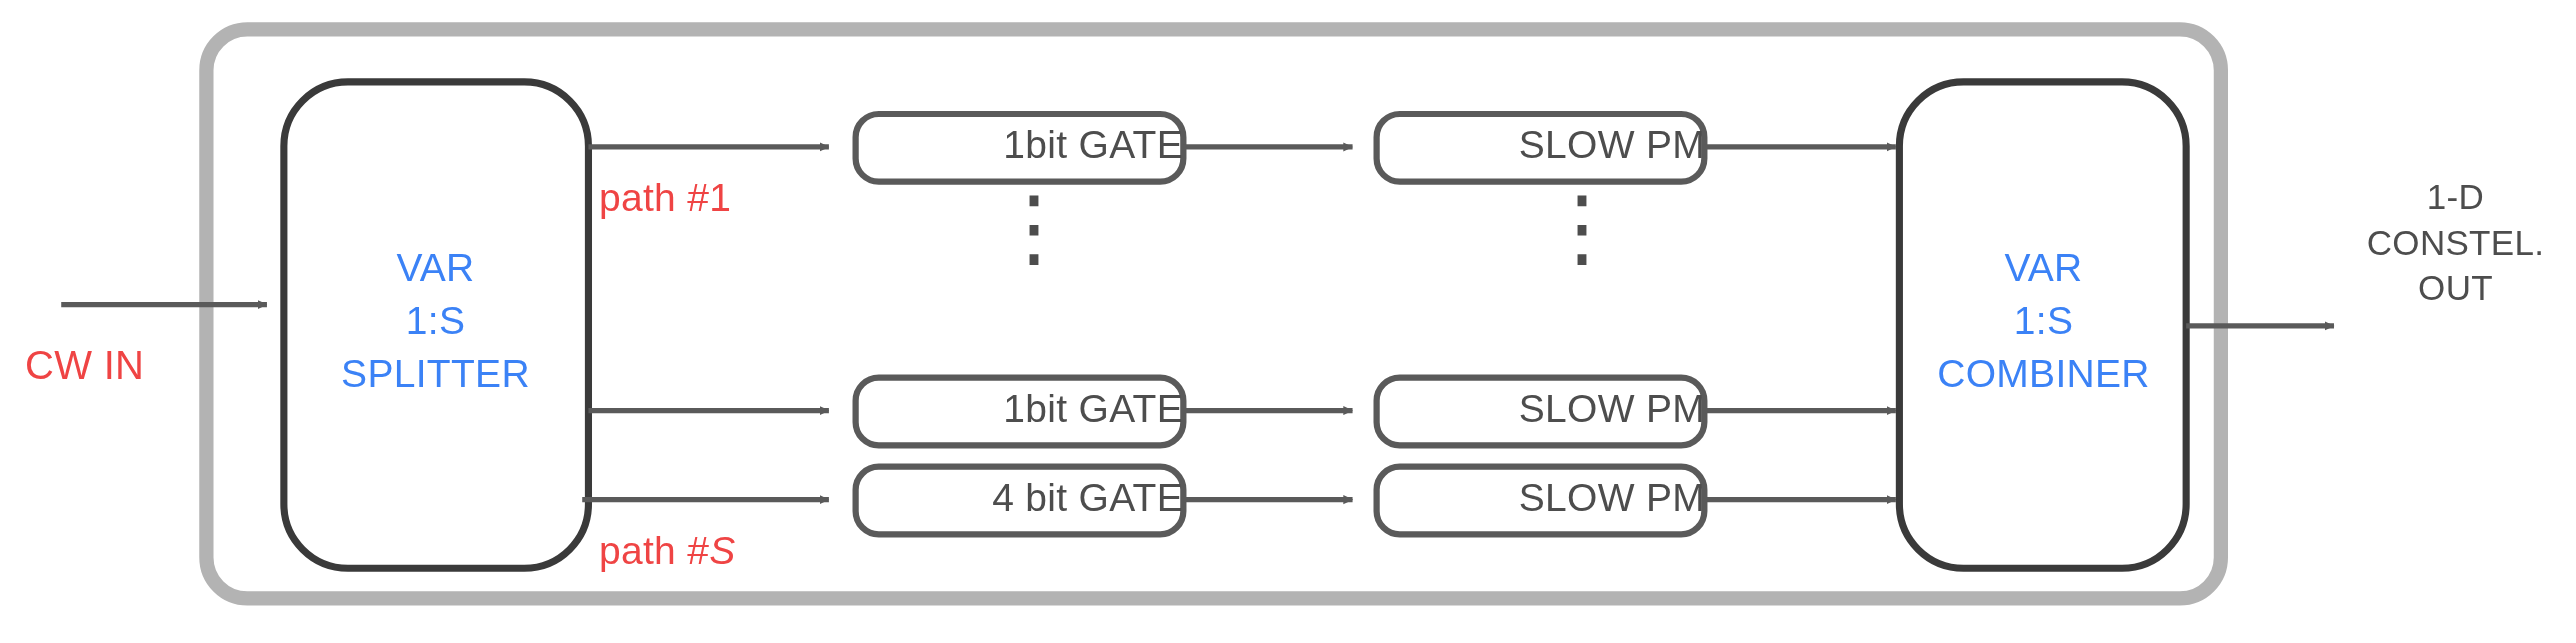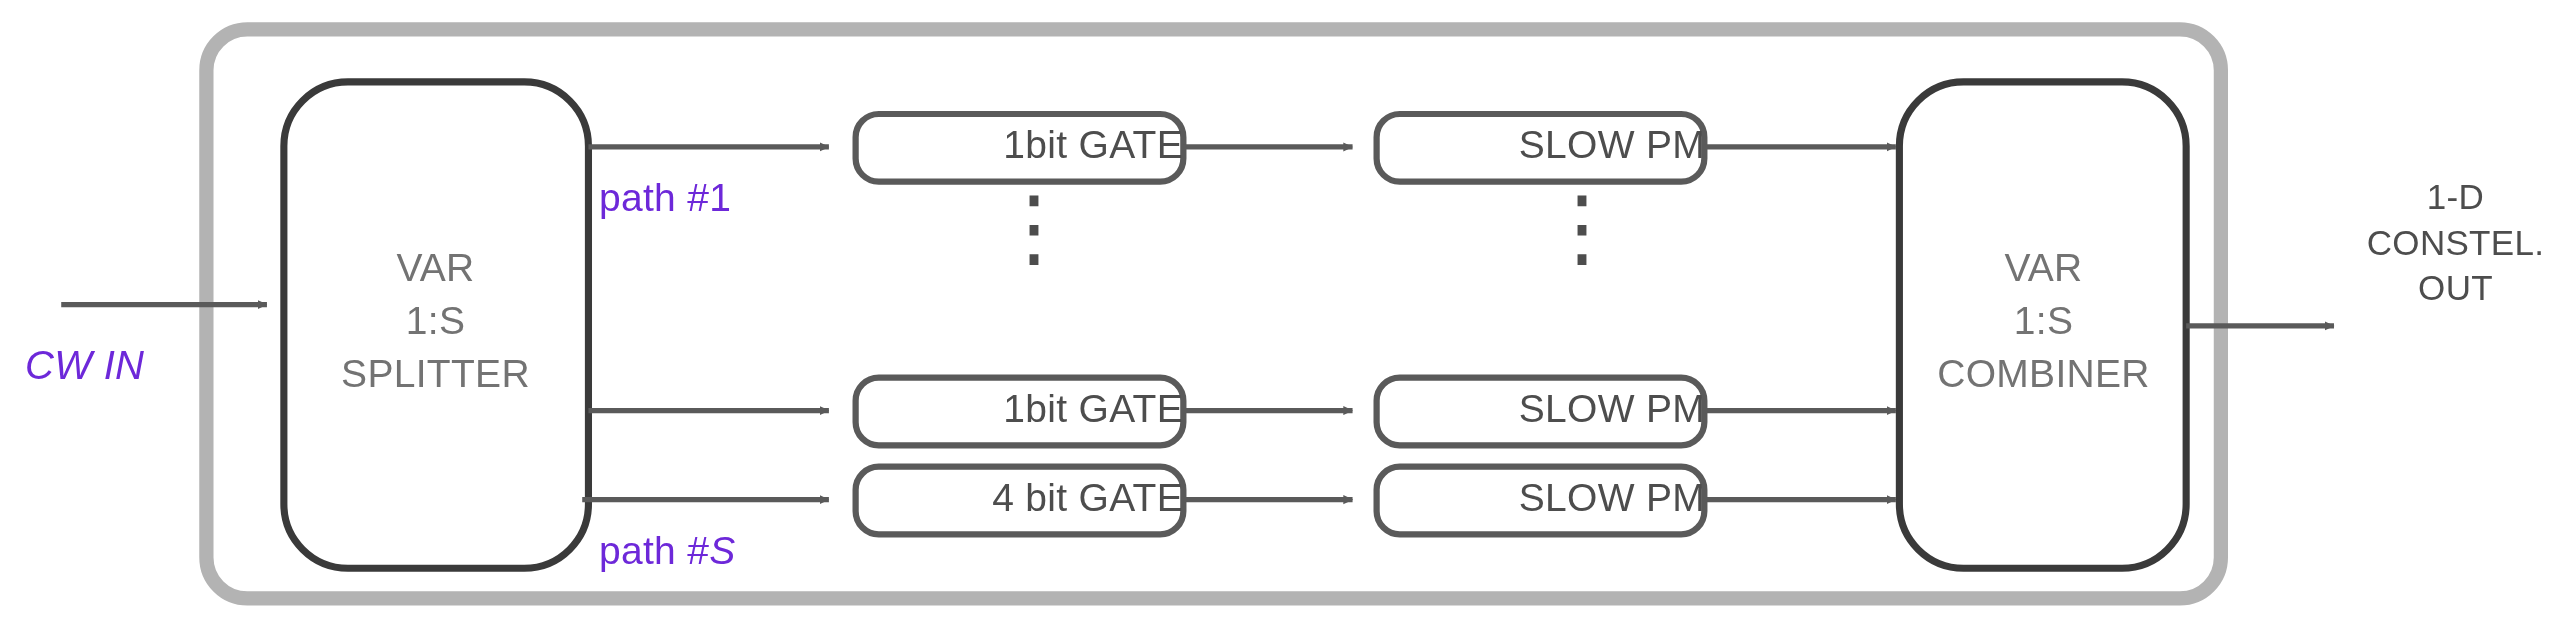--- a/index.html
+++ b/index.html
@@ -15,31 +15,31 @@
     overflow:hidden;
   }
   #svg-layer{
     position:absolute;
     left:0; top:0;
     width:2576px;
     height:643px;
   }
   .lbl{
     position:absolute;
-    color:#6d28d9;
+    color:#ef4444;
     white-space:pre;
     line-height:1.14;
     letter-spacing:0.3px;
   }
   .lbl-big{ font-size:40px; }
   .lbl-path{ font-size:39px; }
   .lbl-path em{ font-style:italic; }
   .box-text{
     position:absolute;
-    color:#737373;
+    color:#3b82f6;
     text-align:center;
     font-size:39px;
     line-height:1.36;
     white-space:pre-line;
     letter-spacing:0.3px;
   }
   .pill-text{
     position:absolute;
     color:#4d4d4d;
     text-align:right;
@@ -96,21 +96,21 @@
     <line x1="1913" y1="561" x2="2128" y2="561" stroke="#5a5a5a" stroke-width="6" marker-end="url(#arrowhead)"></line>
 
     <rect x="2132" y="92" width="322" height="546" rx="72" ry="72" fill="#ffffff" stroke="#3a3a3a" stroke-width="8"></rect>
 
     <line x1="2454" y1="366" x2="2620" y2="366" stroke="#5a5a5a" stroke-width="6" marker-end="url(#arrowhead)"></line>
   </svg>
 
   <div class="lbl" style="left:991px; top:187px; width:53px; text-align:center; font-size:86px; color:#4d4d4d; line-height:0.95;">⋮</div>
   <div class="lbl" style="left:1539px; top:187px; width:53px; text-align:center; font-size:86px; color:#4d4d4d; line-height:0.95;">⋮</div>
 
-  <div class="lbl lbl-big" style="left:25px; top:343px;font-style:italic;">CW IN</div>
+  <div class="lbl lbl-big" style="left:25px; top:343px;">CW IN</div>
 
   <div class="box-text" style="left:283px; top:241px; width:305px;">VAR
 1:S
 SPLITTER</div>
 
   <div class="box-text" style="left:1882px; top:241px; width:323px;">VAR
 1:S
 COMBINER</div>
 
   <div class="lbl lbl-path" style="left:599px; top:176px;">path #1</div>

